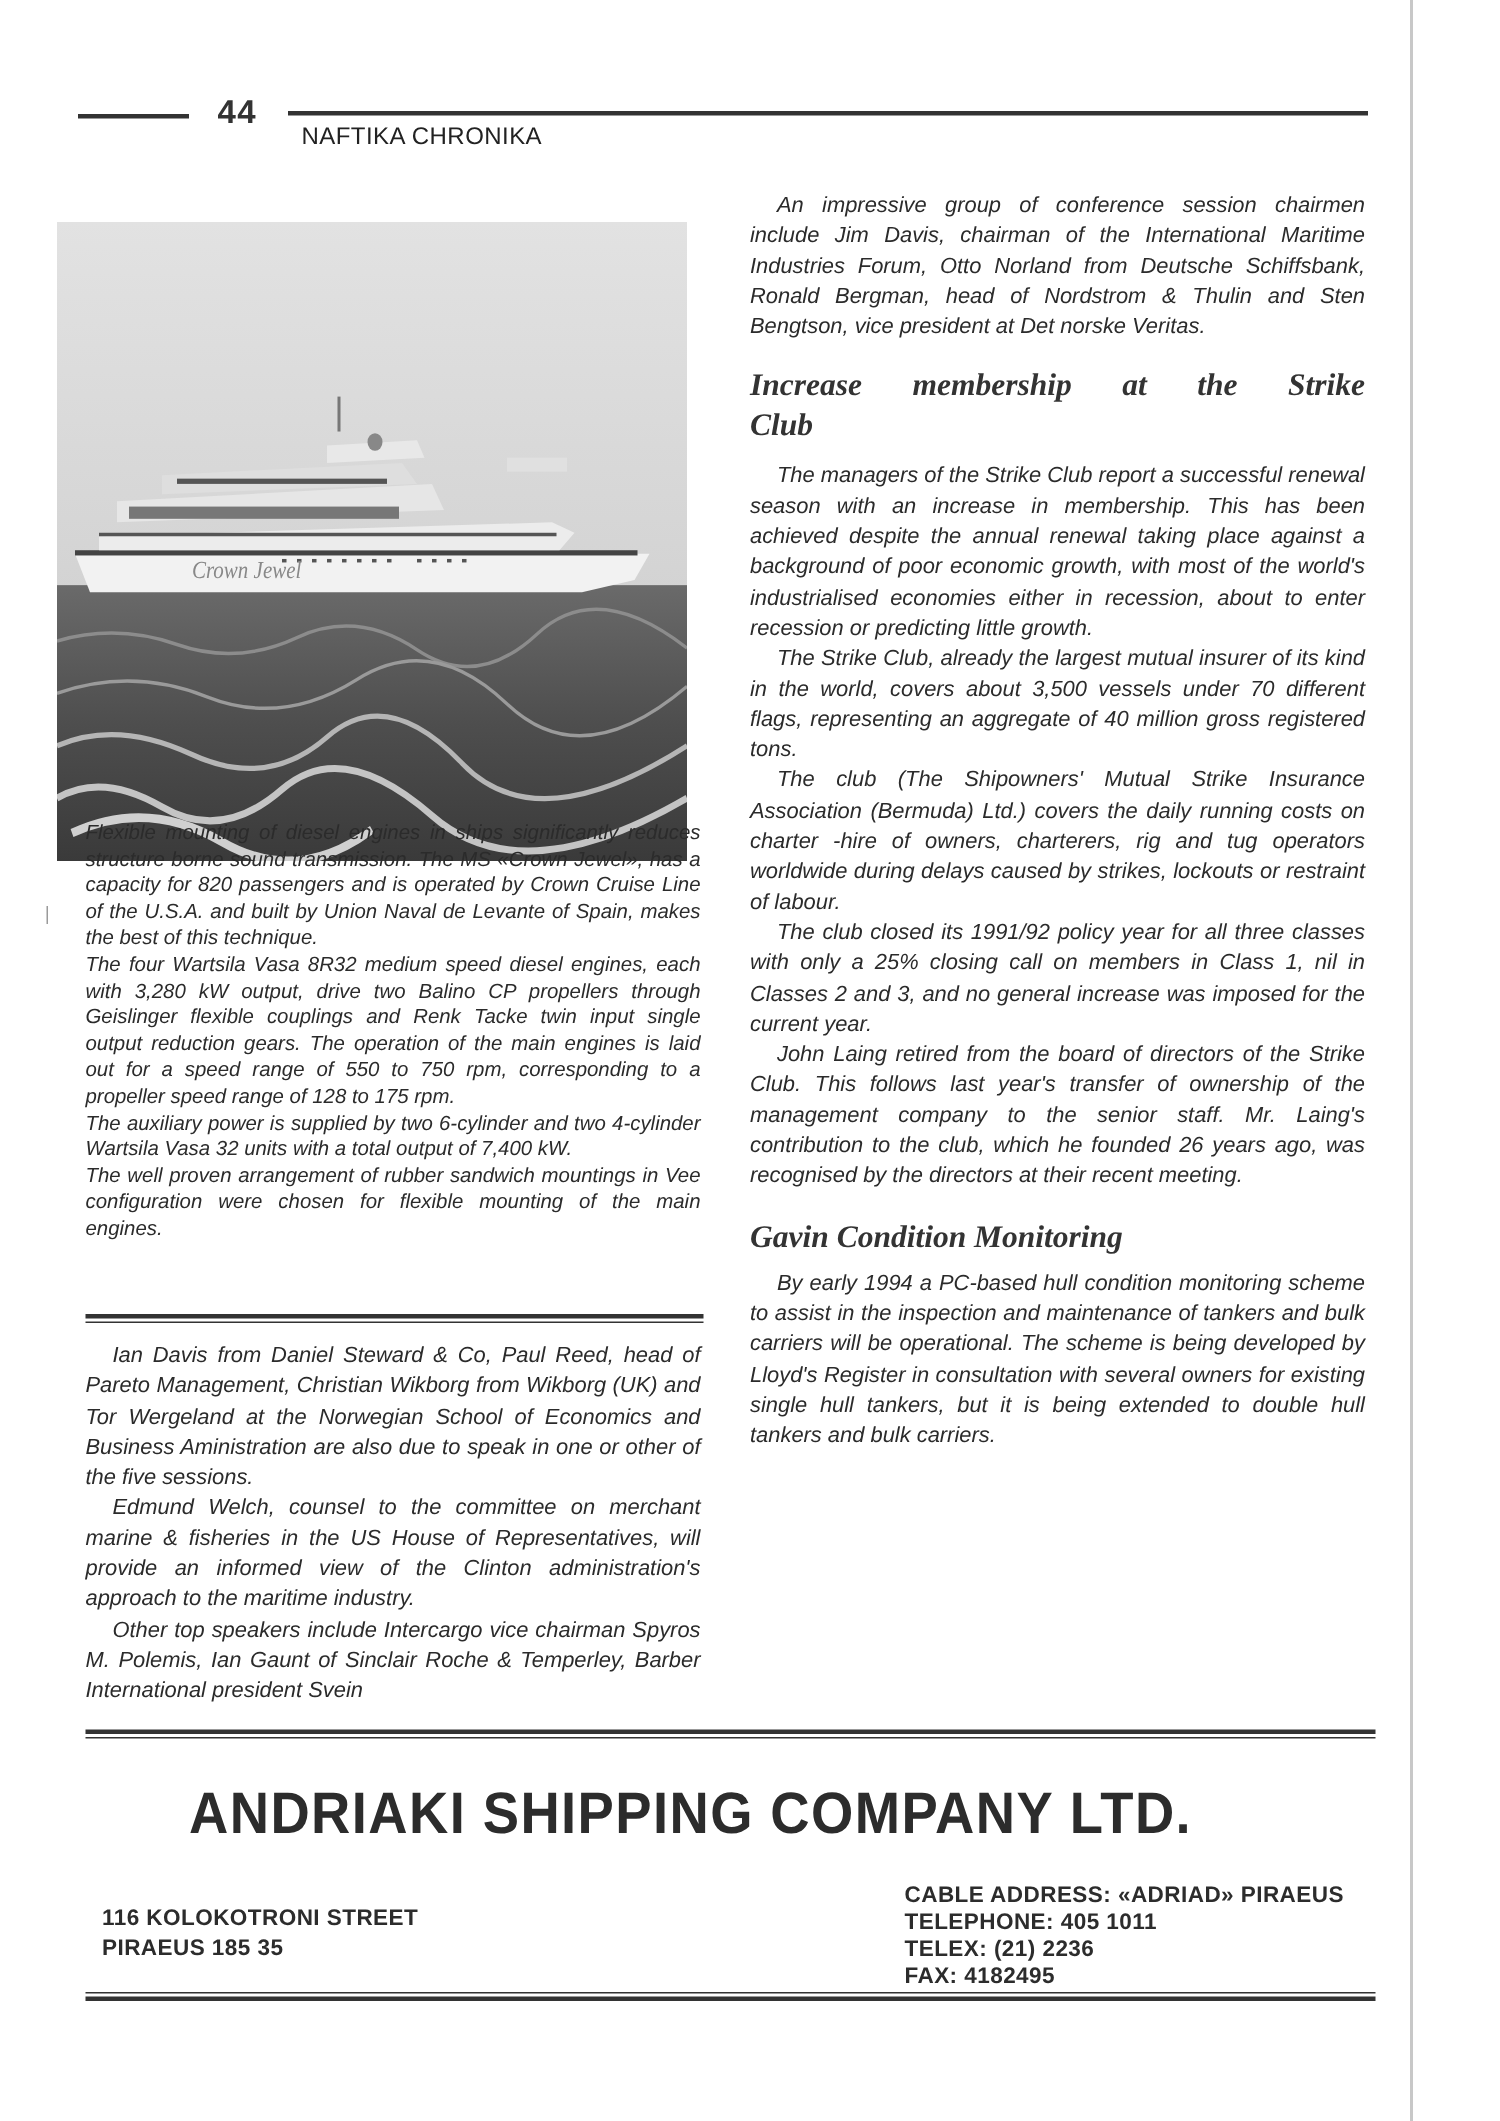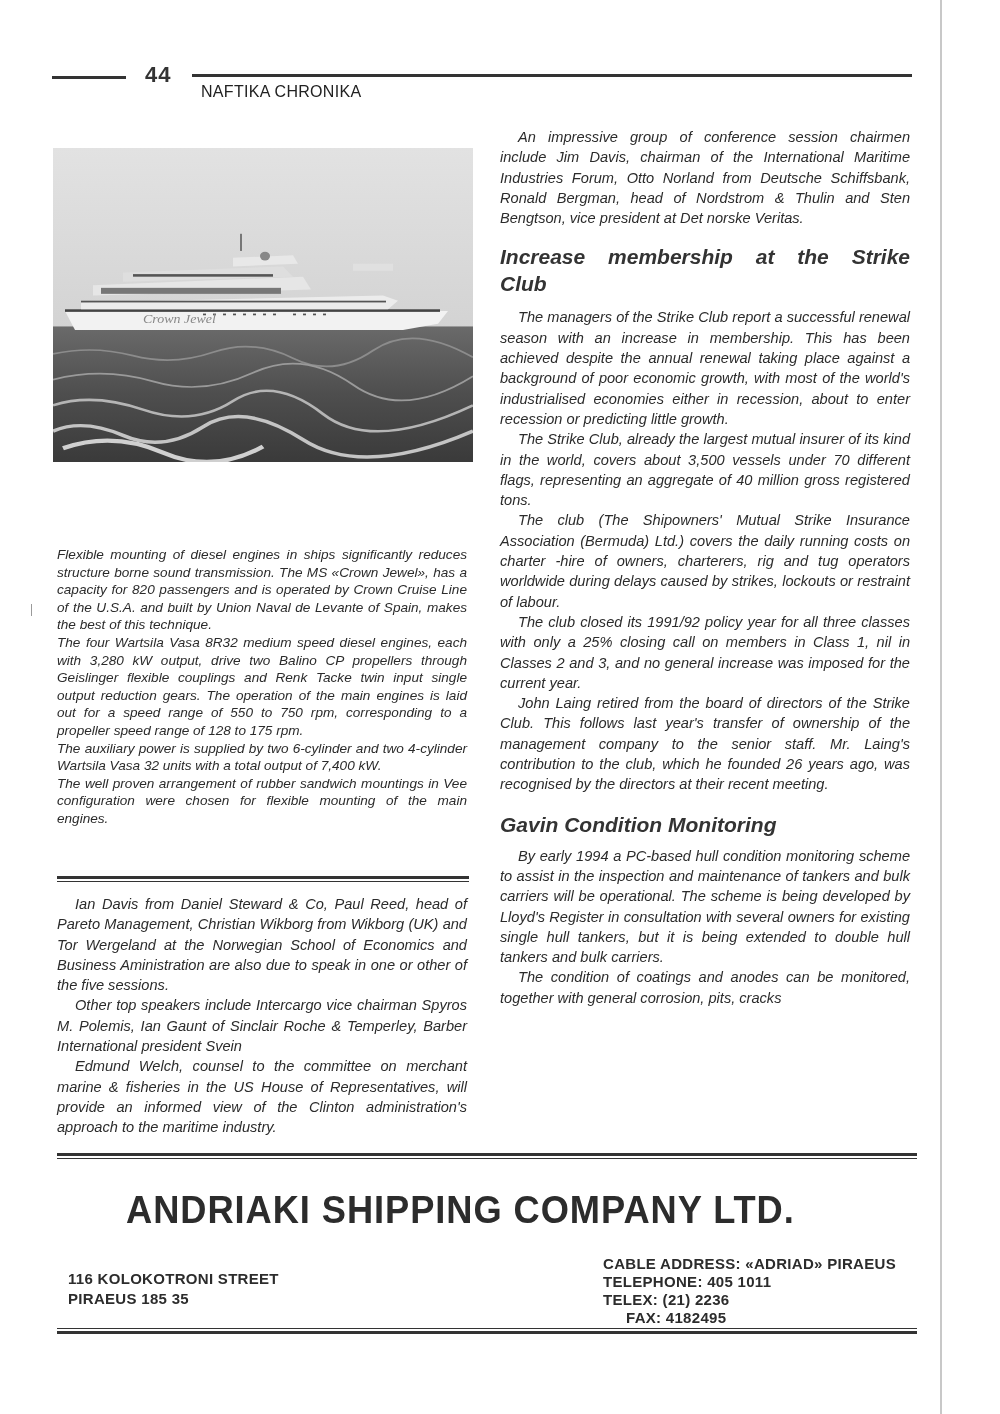--- a/index.html
+++ b/index.html
@@ -10,33 +10,33 @@
   .scan-edge { position: absolute; left: 940px; top: 0; width: 2px; height: 1414px; background: #c8c8c8; }
   .margin-mark { position: absolute; left: 31px; top: 604px; width: 1px; height: 12px; background: #9a9a9a; }
 
   
   .hdr-rule-left { position: absolute; left: 52px; top: 76px; width: 74px; height: 3px; background: #333; }
   .hdr-rule-right { position: absolute; left: 192px; top: 74px; width: 720px; height: 3px; background: #333; }
   .page-no { position: absolute; left: 145px; top: 62px; font-weight: bold; font-size: 22px; color: #333; letter-spacing: 1px; }
   .mag-name { position: absolute; left: 201px; top: 83px; font-size: 16px; color: #222; letter-spacing: 0.3px; }
 
   
-  .photo { position: absolute; left: 53px; top: 148px; width: 420px; height: 314px; overflow: hidden; background: #c4b5fd; }
+  .photo { position: absolute; left: 38px; top: 148px; width: 420px; height: 426px; overflow: hidden; background: #c4b5fd; }
   .photo svg { display: block; width: 100%; height: 100%; }
 
   .col { position: absolute; font-style: italic; font-size: 14.6px; line-height: 20.3px; color: #2b2b2b; text-align: justify; }
   .col p { margin: 0; }
   .col p.ind { text-indent: 18px; }
   .caption { left: 57px; top: 546px; width: 410px; font-size: 13.6px; line-height: 17.6px; }
 
   .dbl-rule { position: absolute; height: 6px; border-top: 3px solid #333; border-bottom: 1.5px solid #333; box-sizing: border-box; }
   .left-body { left: 57px; top: 894px; width: 410px; }
 
   .right-col { left: 500px; top: 127px; width: 410px; }
-  .h2 { font-family: Liberation Sans, sans-serif; font-style: italic; font-weight: bold; font-size: 21px; line-height: 27px; color: #333; margin: 0; text-align: justify; text-align-last: left; }
+  .h2 { font-family: Liberation Serif, serif; font-style: italic; font-weight: bold; font-size: 21px; line-height: 27px; color: #333; margin: 0; text-align: justify; text-align-last: left; }
   .h2.first { word-spacing: 14px; }
 
   
   .ad-title { position: absolute; left: 107px; top: 1188px; width: 760px; text-align: center; font-weight: bold; font-size: 39px; letter-spacing: 1px; color: #2c2c2c; transform: scaleX(0.93); transform-origin: left; white-space: nowrap; }
   .ad-line { position: absolute; font-weight: bold; font-size: 15px; line-height: 18px; color: #2c2c2c; letter-spacing: 0.3px; white-space: nowrap; }
 </style>
 </head>
 <body>
 
 <div class="scan-edge"></div>
@@ -105,40 +105,39 @@
   <p>Flexible mounting of diesel engines in ships significantly reduces structure borne sound transmission. The MS «Crown Jewel», has a capacity for 820 passengers and is operated by Crown Cruise Line of the U.S.A. and built by Union Naval de Levante of Spain, makes the best of this technique.</p>
   <p>The four Wartsila Vasa 8R32 medium speed diesel engines, each with 3,280 kW output, drive two Balino CP propellers through Geislinger flexible couplings and Renk Tacke twin input single output reduction gears. The operation of the main engines is laid out for a speed range of 550 to 750 rpm, corresponding to a propeller speed range of 128 to 175 rpm.</p>
   <p>The auxiliary power is supplied by two 6-cylinder and two 4-cylinder Wartsila Vasa 32 units with a total output of 7,400 kW.</p>
   <p>The well proven arrangement of rubber sandwich mountings in Vee configuration were chosen for flexible mounting of the main engines.</p>
 </div>
 
 <div class="dbl-rule" style="left:57px; top:876px; width:412px;"></div>
 
 <div class="col left-body">
   <p class="ind">Ian Davis from Daniel Steward &amp; Co, Paul Reed, head of Pareto Management, Christian Wikborg from Wikborg (UK) and Tor Wergeland at the Norwegian School of Economics and Business Aministration are also due to speak in one or other of the five sessions.</p>
+  <p class="ind">Edmund Welch, counsel to the committee on merchant marine &amp; fisheries in the US House of Representatives, will provide an informed view of the Clinton administration's approach to the maritime industry.</p>
   <p class="ind">Other top speakers include Intercargo vice chairman Spyros M. Polemis, Ian Gaunt of Sinclair Roche &amp; Temperley, Barber International president Svein</p>
-  <p class="ind">Edmund Welch, counsel to the committee on merchant marine &amp; fisheries in the US House of Representatives, will provide an informed view of the Clinton administration's approach to the maritime industry.</p>
 </div>
 
 <div class="col right-col">
   <p class="ind">An impressive group of conference session chairmen include Jim Davis, chairman of the International Maritime Industries Forum, Otto Norland from Deutsche Schiffsbank, Ronald Bergman, head of Nordstrom &amp; Thulin and Sten Bengtson, vice president at Det norske Veritas.</p>
 
   <h2 class="h2 first" style="margin-top:15px; margin-bottom:10px;">Increase membership at the Strike Club</h2>
   <p class="ind">The managers of the Strike Club report a successful renewal season with an increase in membership. This has been achieved despite the annual renewal taking place against a background of poor economic growth, with most of the world's industrialised economies either in recession, about to enter recession or predicting little growth.</p>
   <p class="ind">The Strike Club, already the largest mutual insurer of its kind in the world, covers about 3,500 vessels under 70 different flags, representing an aggregate of 40 million gross registered tons.</p>
   <p class="ind">The club (The Shipowners' Mutual Strike Insurance Association (Bermuda) Ltd.) covers the daily running costs on charter -hire of owners, charterers, rig and tug operators worldwide during delays caused by strikes, lockouts or restraint of labour.</p>
   <p class="ind">The club closed its 1991/92 policy year for all three classes with only a 25% closing call on members in Class 1, nil in Classes 2 and 3, and no general increase was imposed for the current year.</p>
   <p class="ind">John Laing retired from the board of directors of the Strike Club. This follows last year's transfer of ownership of the management company to the senior staff. Mr. Laing's contribution to the club, which he founded 26 years ago, was recognised by the directors at their recent meeting.</p>
 
   <h2 class="h2" style="margin-top:16px; margin-bottom:8px;">Gavin Condition Monitoring</h2>
   <p class="ind">By early 1994 a PC-based hull condition monitoring scheme to assist in the inspection and maintenance of tankers and bulk carriers will be operational. The scheme is being developed by Lloyd's Register in consultation with several owners for existing single hull tankers, but it is being extended to double hull tankers and bulk carriers.</p>
-  <p class="ind">The condition of coatings and anodes can be monitored, together with general corrosion, pits, cracks</p>
 </div>
 
 <div class="dbl-rule" style="left:57px; top:1153px; width:860px;"></div>
 <div class="ad-title">ANDRIAKI SHIPPING COMPANY LTD.</div>
 <div class="ad-line" style="left:68px; top:1270px;">116 KOLOKOTRONI STREET</div>
 <div class="ad-line" style="left:68px; top:1290px;">PIRAEUS 185 35</div>
 <div class="ad-line" style="left:603px; top:1255px;">CABLE ADDRESS: «ADRIAD» PIRAEUS</div>
 <div class="ad-line" style="left:603px; top:1273px;">TELEPHONE: 405 1011</div>
 <div class="ad-line" style="left:603px; top:1291px;">TELEX: (21) 2236</div>
-<div class="ad-line" style="left:626px; top:1309px;text-align:center;">FAX: 4182495</div>
+<div class="ad-line" style="left:603px; top:1309px;text-align:center;">FAX: 4182495</div>
 <div class="dbl-rule" style="left:57px; top:1328px; width:860px; border-top-width:1.5px; border-bottom-width:3px;"></div>
 
 </body></html>

